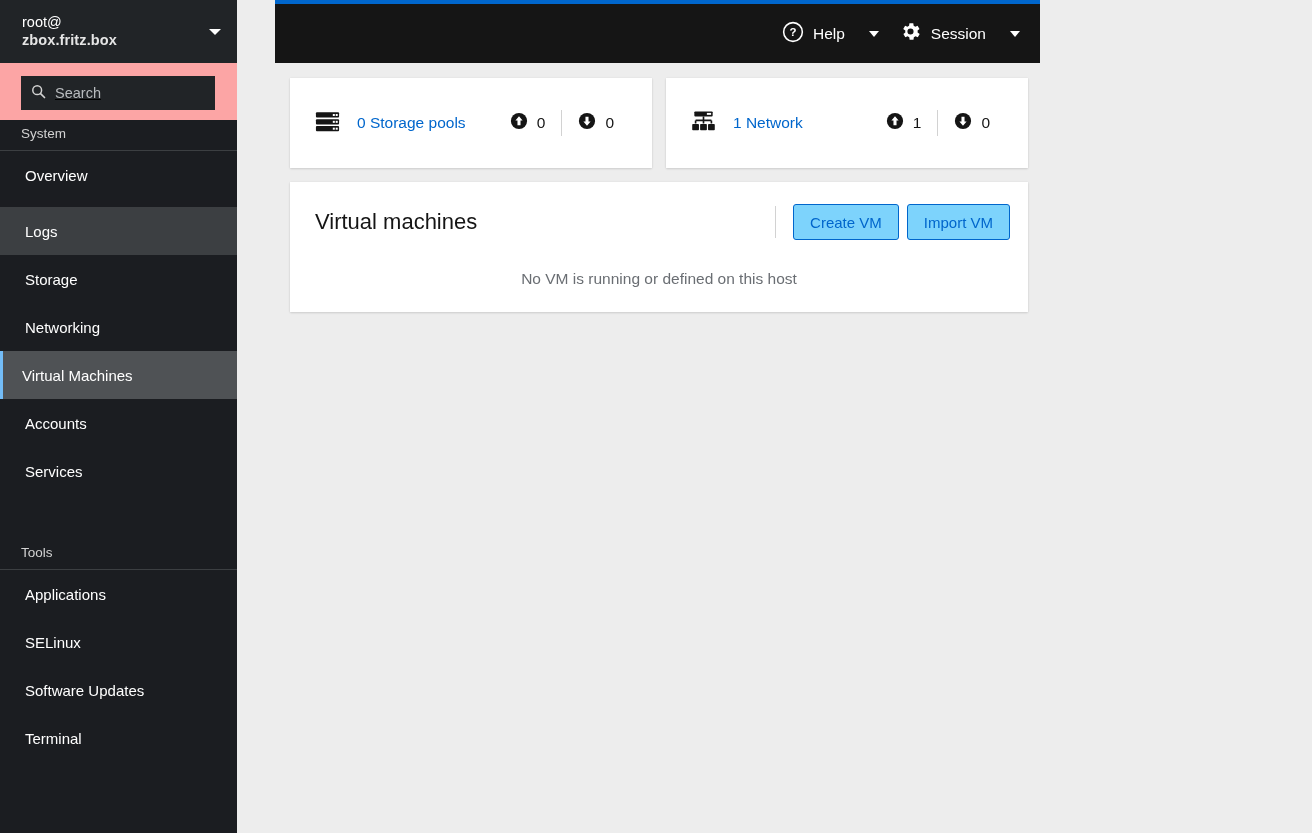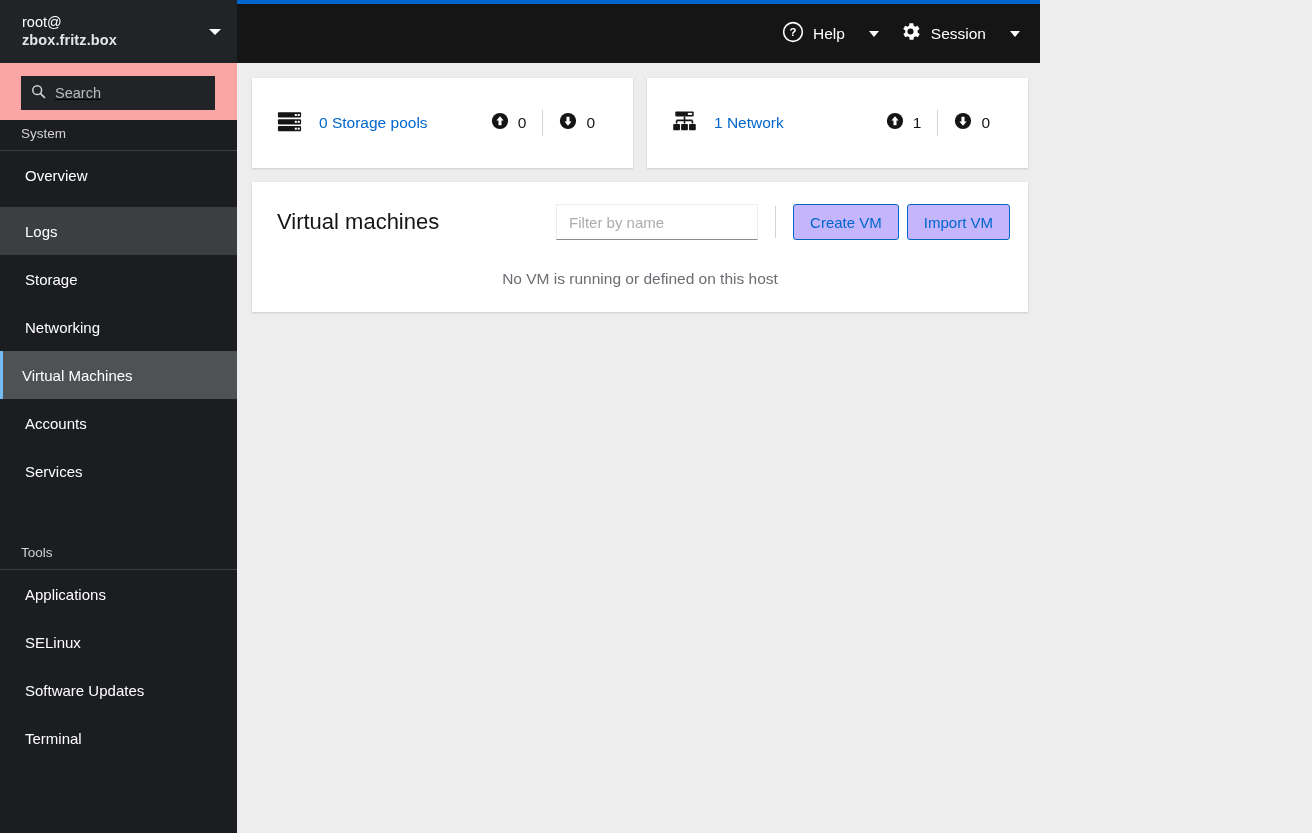--- a/index.html
+++ b/index.html
@@ -3,21 +3,21 @@
 <meta charset="utf-8">
 <style>
   * { box-sizing: border-box; margin: 0; padding: 0; }
   html, body {
     width: 1312px; height: 833px;
     font-family: "Liberation Sans", sans-serif;
     background: #ededed;
     overflow: hidden;
   }
 
-  .app { position: relative; width: 1040px; height: 833px; display: flex; }
+  .app { position: relative; width: 1040px; height: 833px; display: flex; gap: 38px; }
 
   
   .sidebar {
     width: 237px; height: 833px;
     background: #1b1d21;
     display: flex; flex-direction: column;
     flex: 0 0 237px;
     position: relative; z-index: 5;
   }
   .host-switcher {
@@ -143,21 +143,21 @@
     font-family: "Liberation Sans", sans-serif;
     font-size: 15px; color: #151515;
     padding: 0 12px;
     outline: none;
   }
   .filter-input::placeholder { color: #aaacae; }
   .head-divider { width: 1px; height: 32px; background: #d2d2d2; margin: 0 17px; }
   .btn-secondary {
     height: 36px;
     border: 1px solid #0066cc;
-    background: #c4b5fd;
+    background: #7dd3fc;
     color: #0066cc;
     font-family: "Liberation Sans", sans-serif;
     font-size: 15px;
     padding: 0 16px;
     border-radius: 3px;
     cursor: pointer;
     white-space: nowrap;
   }
   .btn-secondary + .btn-secondary { margin-left: 8px; }
   .vm-empty {
@@ -317,21 +317,20 @@
               <span class="num">0</span>
             </div>
           </div>
         </section>
       </div>
 
       <section class="card vm-card">
         <div class="vm-head">
           <h1 class="vm-title">Virtual machines</h1>
           <div class="vm-head-right">
-            <input class="filter-input" type="text" placeholder="Filter by name" style="">
             <span class="head-divider"></span>
             <button class="btn-secondary">Create VM</button>
             <button class="btn-secondary">Import VM</button>
           </div>
         </div>
         <div class="vm-empty">No VM is running or defined on this host</div>
       </section>
 
     </div>
   </div>

